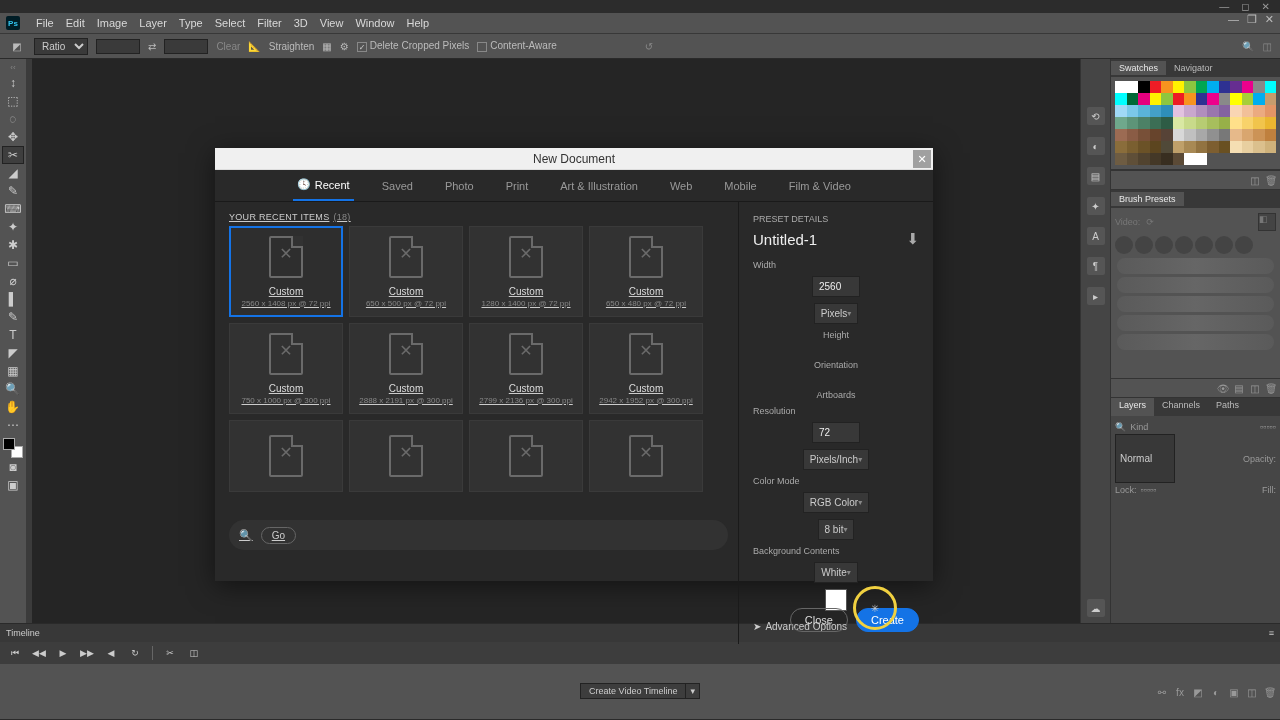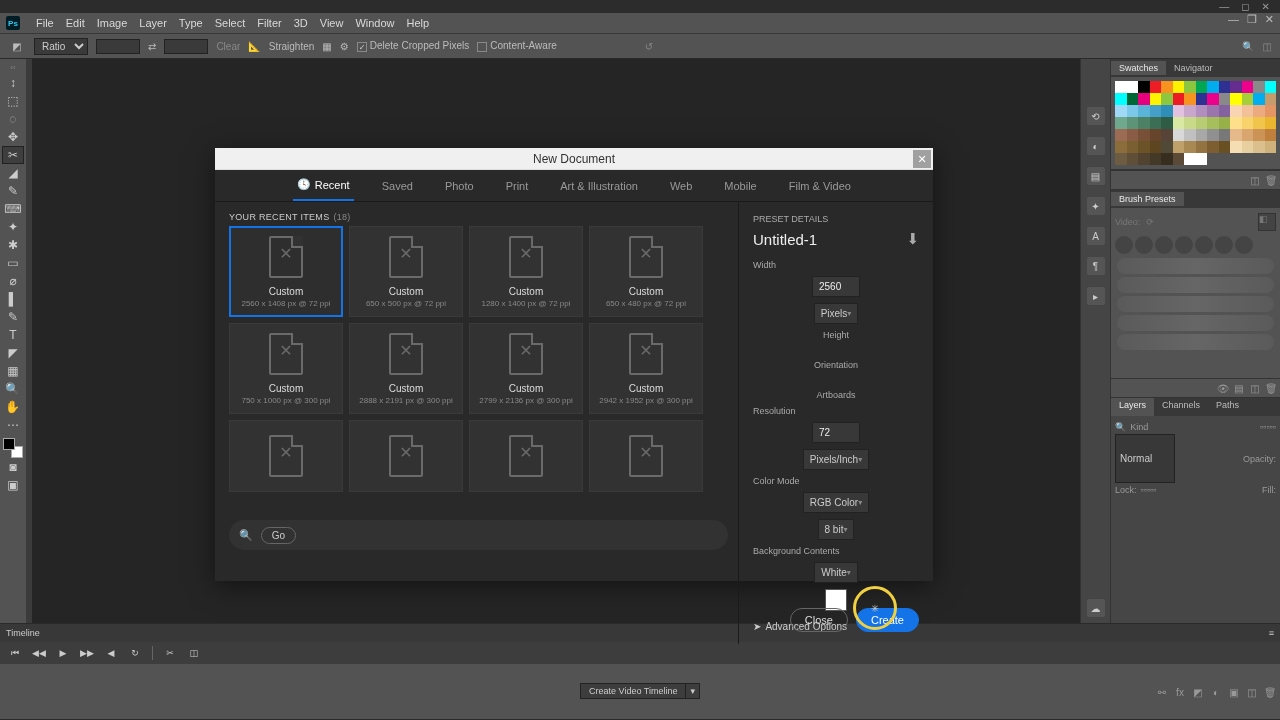--- a/index.html
+++ b/index.html
@@ -56,21 +56,21 @@
 
 
 .dialog { position:absolute; left:215px; top:148px; width:718px; height:433px; background:#fff; box-shadow:0 5px 25px rgba(0,0,0,.5);}
 .dlgtitle { height:22px; background:#f0f0f0; display:flex; align-items:center; justify-content:center; font-size:12px; color:#333; position:relative; border-bottom:1px solid #ddd;}
 .dlgclose { position:absolute; right:2px; top:2px; width:18px; height:18px; background:#a0a0a0; color:#fff; display:flex; align-items:center; justify-content:center; font-size:11px;}
 .dlgbody { background:#292929; height:411px; display:flex; flex-direction:column;}
 .dlgtabs { height:34px; display:flex; align-items:center; justify-content:center; gap:24px; border-bottom:1px solid #1a1a1a;}
 .dlgtab { color:#999; font-size:11px; padding:8px 4px; cursor:pointer; display:flex; align-items:center; gap:4px;}
 .dlgtab.act { color:#fff; border-bottom:2px solid #1473e6;}
 .dlgmain { flex:1; display:flex;}
-.presets { flex:1; padding:10px 10px 4px 14px; display:flex; flex-direction:column; border-right:1px solid #1a1a1a;}
+.presets { flex:1; padding:10px 10px 4px 14px; display:flex; flex-direction:column; border-right:1px solid #1a1a1a;text-decoration:underline;}
 .presethead { font-size:9px; color:#ccc; letter-spacing:0.3px; margin-bottom:4px;}
 .presethead .cnt { color:#888; margin-left:4px;}
 .presetgrid { display:flex; flex-wrap:wrap; gap:6px; align-content:flex-start; height:290px; overflow:hidden;}
 .preset { width:114px; height:91px; background:#323232; border:1px solid #3a3a3a; display:flex; flex-direction:column; align-items:center; justify-content:center; position:relative;}
 .preset.sel { border:2px solid #1473e6; background:#2e2e2e;}
 .preset.half { height:72px;}
 .picon { width:34px; height:42px; border:2px solid #6a6a6a; border-radius:2px; position:relative; margin-bottom:8px;}
 .picon::before { content:""; position:absolute; top:-2px; right:-2px; width:10px; height:10px; background:#323232; border-left:2px solid #6a6a6a; border-bottom:2px solid #6a6a6a;}
 .picon::after { content:"✕"; position:absolute; top:40%; left:50%; transform:translate(-50%,-50%); color:#6a6a6a; font-size:16px; font-weight:300;}
 .pname { font-size:10px; color:#ddd;}

